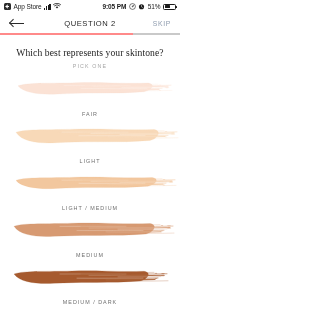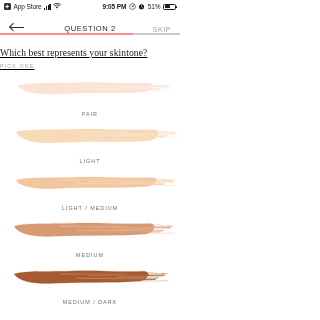--- a/index.html
+++ b/index.html
@@ -96,21 +96,21 @@
     height: 100%;
     width: 51%;
     background: #1a1a1a;
     border-radius: 0.5px;
   }
 
   
   .header {
     height: 20px;
     display: flex;
-    align-items: flex-end;
+    align-items: center;
     position: relative;
     padding: 0 9px;
   }
   .back-arrow {
     width: 15px;
     height: 11px;
     position: relative;
     cursor: pointer;
   }
   .back-arrow::before {
@@ -160,22 +160,21 @@
     position: relative;
   }
   .progress-fill {
     height: 100%;
     background: #ff8a8a;
   }
 
   
   .question-block {
     padding-top: 12px;
-    text-align: left;
-    text-decoration: underline;
+    text-align: center;
   }
   .question-text {
     font-family: "Liberation Serif", serif;
     font-size: 9.6px;
     color: #232323;
     letter-spacing: 0.1px;
   }
   .pick-one {
     margin-top: 5px;
     font-size: 5.3px;

